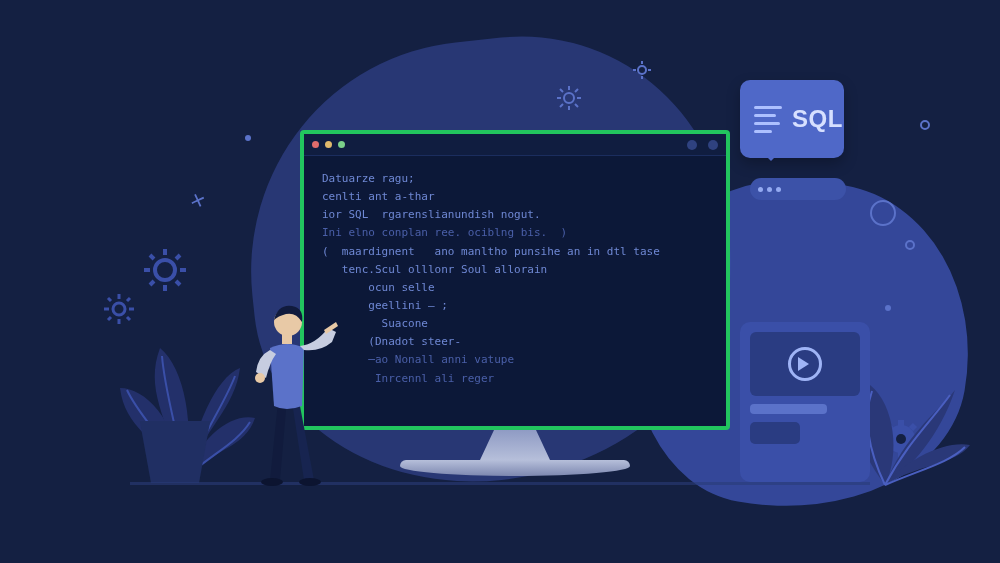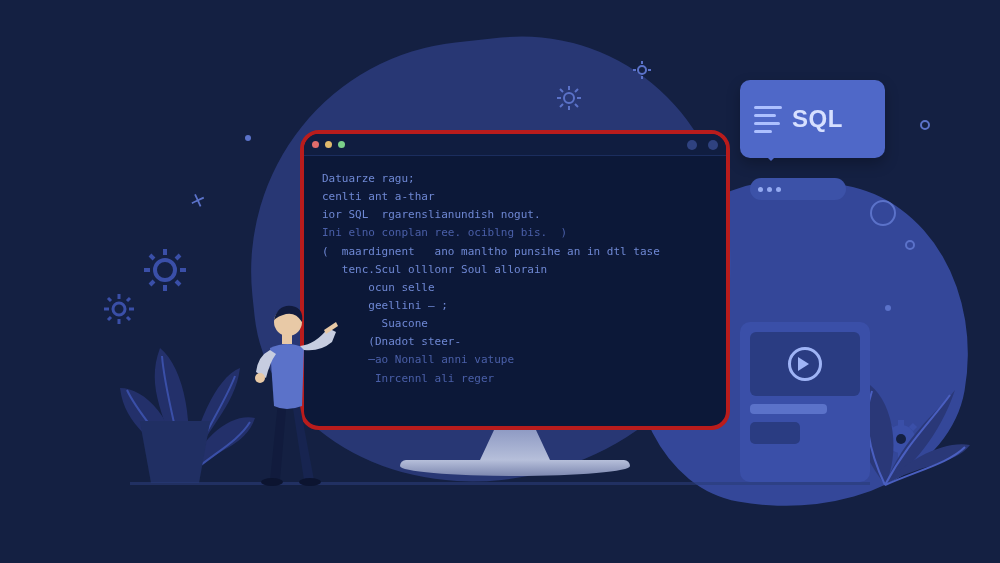--- a/index.html
+++ b/index.html
@@ -32,22 +32,22 @@
   }
 
   
   .monitor {
     position: absolute;
     left: 300px; top: 130px;
     width: 430px;
   }
   .screen-outer {
     background: #0c1838;
-    border: 4px solid #b91c1c;
-    border-radius: 19px;
+    border: 4px solid #22c55e;
+    border-radius: 4px;
     height: 300px;
     position: relative;
     overflow: hidden;
   }
   .titlebar {
     height: 22px;
     background: #101d40;
     border-bottom: 1px solid #1b2d5e;
     display: flex;
     align-items: center;
@@ -96,21 +96,21 @@
   .person {
     position: absolute;
     left: 238px; top: 292px;
     width: 100px; height: 194px;
   }
 
   
   .sql-card {
     position: absolute;
     left: 740px; top: 80px;
-    width: 145px; height: 78px;
+    width: 104px; height: 78px;
     background: #4f68c8;
     border-radius: 10px;
     color: #d7e0ff;
     display: flex;
     align-items: center;
     gap: 10px;
     padding: 12px 14px;
     font-weight: 600;
     font-size: 24px;
     letter-spacing: .5px;

